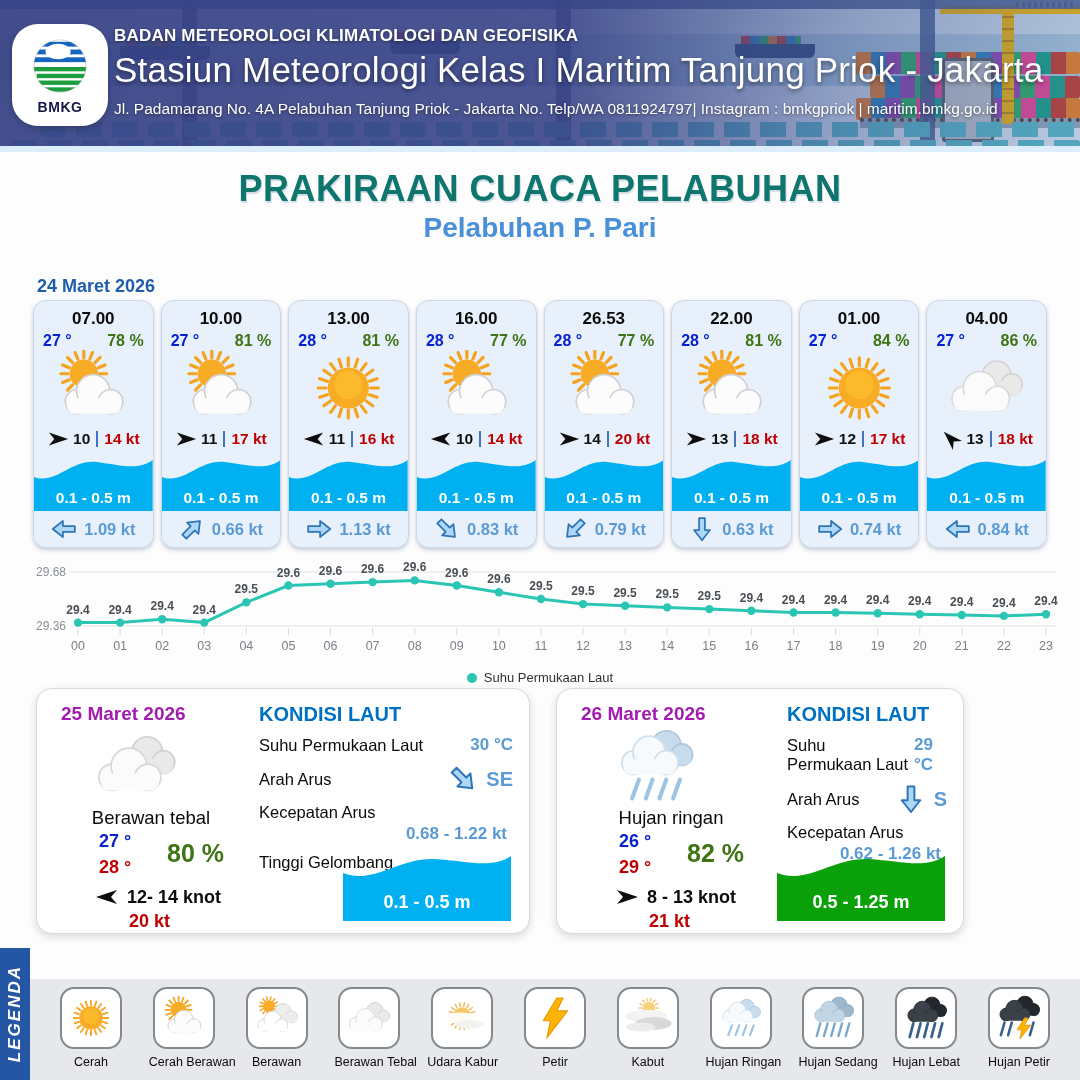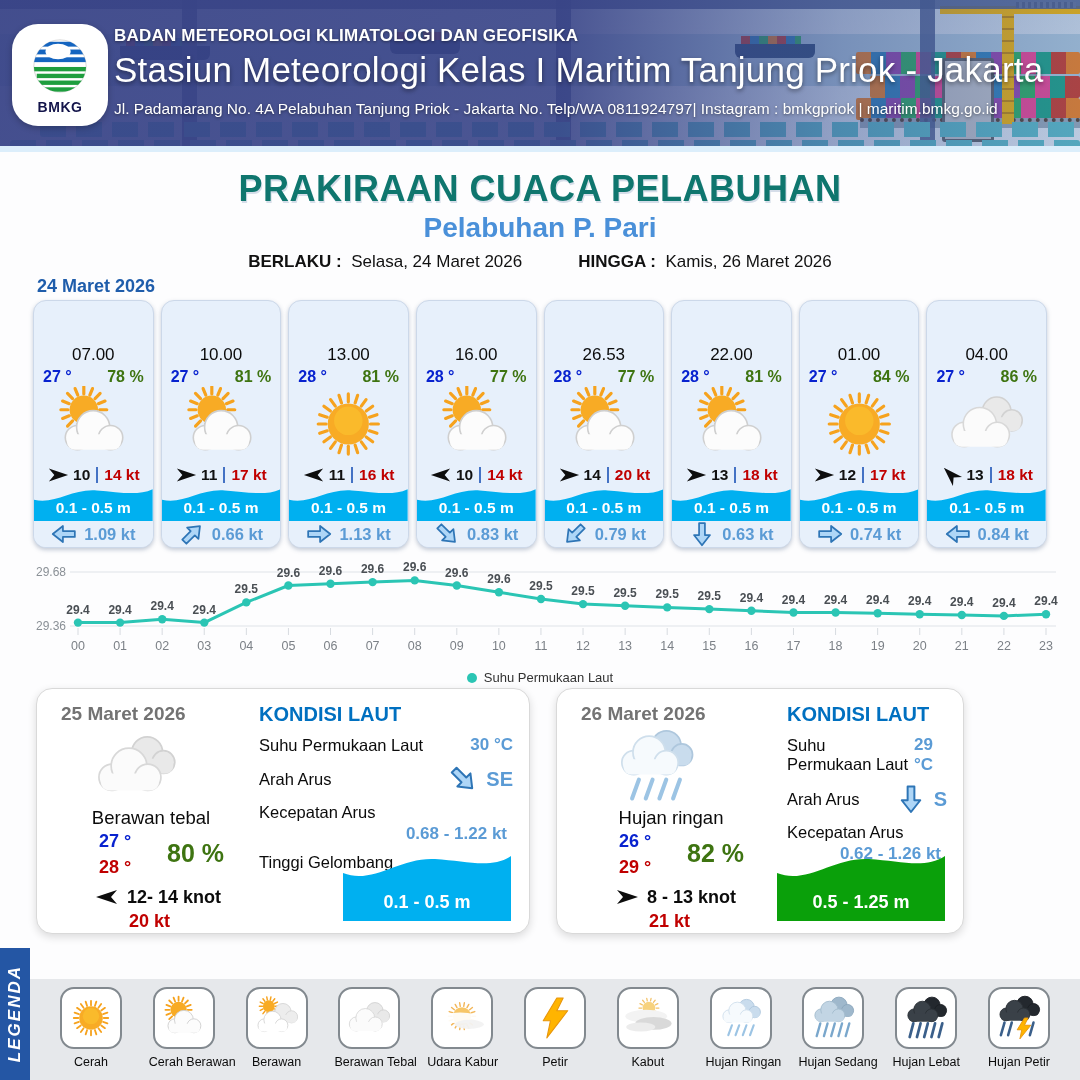--- a/index.html
+++ b/index.html
@@ -47,21 +47,21 @@
       text-shadow:1px 2px 0 rgba(180,195,215,.55); }
   .title-sub { font-size:28px; font-weight:bold; color:#4a90d9; margin-top:2px; }
   .valid-row { display:flex; justify-content:center; gap:56px; margin-top:8px; font-size:17px; color:#111; }
   .valid-row b { font-weight:bold; }
 
   
   .day-label { position:absolute; left:37px; top:276px; font-size:18px; font-weight:bold; color:#1f5dab; }
   .cards { position:absolute; left:33px; top:300px; width:1014px; display:flex; gap:7px; }
   .fcard { flex:1 1 0; height:248px; background:#e7f0fb; border:1px solid #ccd8e9; border-radius:13px;
       box-shadow:0 2px 4px rgba(90,110,140,.35); display:flex; flex-direction:column; overflow:hidden; }
-  .f-time { text-align:center; font-size:17px; font-weight:normal; color:#0b0b0b; padding-top:8px;margin-top:36px; }
+  .f-time { text-align:center; font-size:17px; font-weight:bold; color:#0b0b0b; padding-top:8px; }
   .f-temps { display:flex; justify-content:space-between; padding:3px 9px 0; font-size:16px; font-weight:bold; }
   .f-temp { color:#0822cf; }
   .f-hum { color:#3e7411; }
   .f-icon { height:76px; display:flex; align-items:center; justify-content:center; }
   .f-icon svg { width:66px; height:56px; }
   .f-wind { display:flex; align-items:center; justify-content:center; gap:4px; font-size:15.5px; font-weight:bold; color:#111; margin-top:2px; }
   .f-wind .sep { width:2px; height:16px; background:#4472c4; margin:0 2px; }
   .f-gust { color:#c00000; }
   .arrow { display:inline-flex; }
   .arrow svg { display:block; }
@@ -75,21 +75,21 @@
   .chart-wrap { position:absolute; left:20px; top:556px; width:1040px;text-align:right; }
   .chart-legend { display:flex; align-items:center; justify-content:center; gap:7px; margin-top:2px;
       font-size:13px; color:#333; }
   .chart-legend .dot { width:10px; height:10px; border-radius:50%; background:#2bc5b4; }
 
   
   .daycard { position:absolute; top:688px; height:246px; background:#fff; border:1px solid #d9d9d9;
       border-radius:16px; box-shadow:0 3px 8px rgba(0,0,0,.14); }
   .daycard.left { left:36px; width:494px; }
   .daycard.right { left:556px; width:408px; }
-  .dc-date { position:absolute; left:24px; top:14px; font-size:19px; font-weight:bold; color:#737373; }
+  .dc-date { position:absolute; left:24px; top:14px; font-size:19px; font-weight:bold; color:#a21caf; }
   .dc-icon { position:absolute; left:44px; top:36px; width:110px; height:82px; display:flex; align-items:center; justify-content:center; }
   .dc-icon svg { width:100px; height:76px; }
   .dc-cond { position:absolute; left:24px; top:118px; width:180px; text-align:center; font-size:18.5px; color:#0b0b0b; }
   .dc-tmin { position:absolute; left:62px; top:142px; font-size:18px; font-weight:bold; color:#0822cf; }
   .dc-tmax { position:absolute; left:62px; top:168px; font-size:18px; font-weight:bold; color:#c00000; }
   .dc-hum { position:absolute; left:130px; top:150px; font-size:25px; font-weight:bold; color:#3e7411; }
   .dc-wind { position:absolute; left:58px; top:196px; display:flex; align-items:center; gap:8px;
       font-size:18px; font-weight:bold; color:#0b0b0b; }
   .dc-gust { position:absolute; left:92px; top:222px; font-size:18px; font-weight:bold; color:#c00000; }
   .sea { position:absolute; left:222px; top:14px; right:16px; bottom:10px; }
@@ -172,24 +172,20 @@
     <div class="hdr-text">
       <div class="hdr-agency">BADAN METEOROLOGI KLIMATOLOGI DAN GEOFISIKA</div>
       <div class="hdr-station">Stasiun Meteorologi Kelas I Maritim Tanjung Priok - Jakarta</div>
       <div class="hdr-address">Jl. Padamarang No. 4A Pelabuhan Tanjung Priok - Jakarta No. Telp/WA 0811924797| Instagram : bmkgpriok | maritim.bmkg.go.id</div>
     </div>
   </div>
 
   <div class="title-block">
     <div class="title-main">PRAKIRAAN CUACA PELABUHAN</div>
     <div class="title-sub">Pelabuhan P. Pari</div>
-    <div class="valid-row">
-      <span><b>BERLAKU :</b>&nbsp;&nbsp;<span>Selasa, 24 Maret 2026</span></span>
-      <span><b>HINGGA :</b>&nbsp;&nbsp;<span>Kamis, 26 Maret 2026</span></span>
-    </div>
   </div>
 
   <div class="day-label">24 Maret 2026</div>
   <div class="cards" id="cards-row">
   <div class="fcard">
     <div class="f-time">07.00</div>
     <div class="f-temps">
       <span class="f-temp">27 °</span>
       <span class="f-hum">78 %</span>
     </div>

